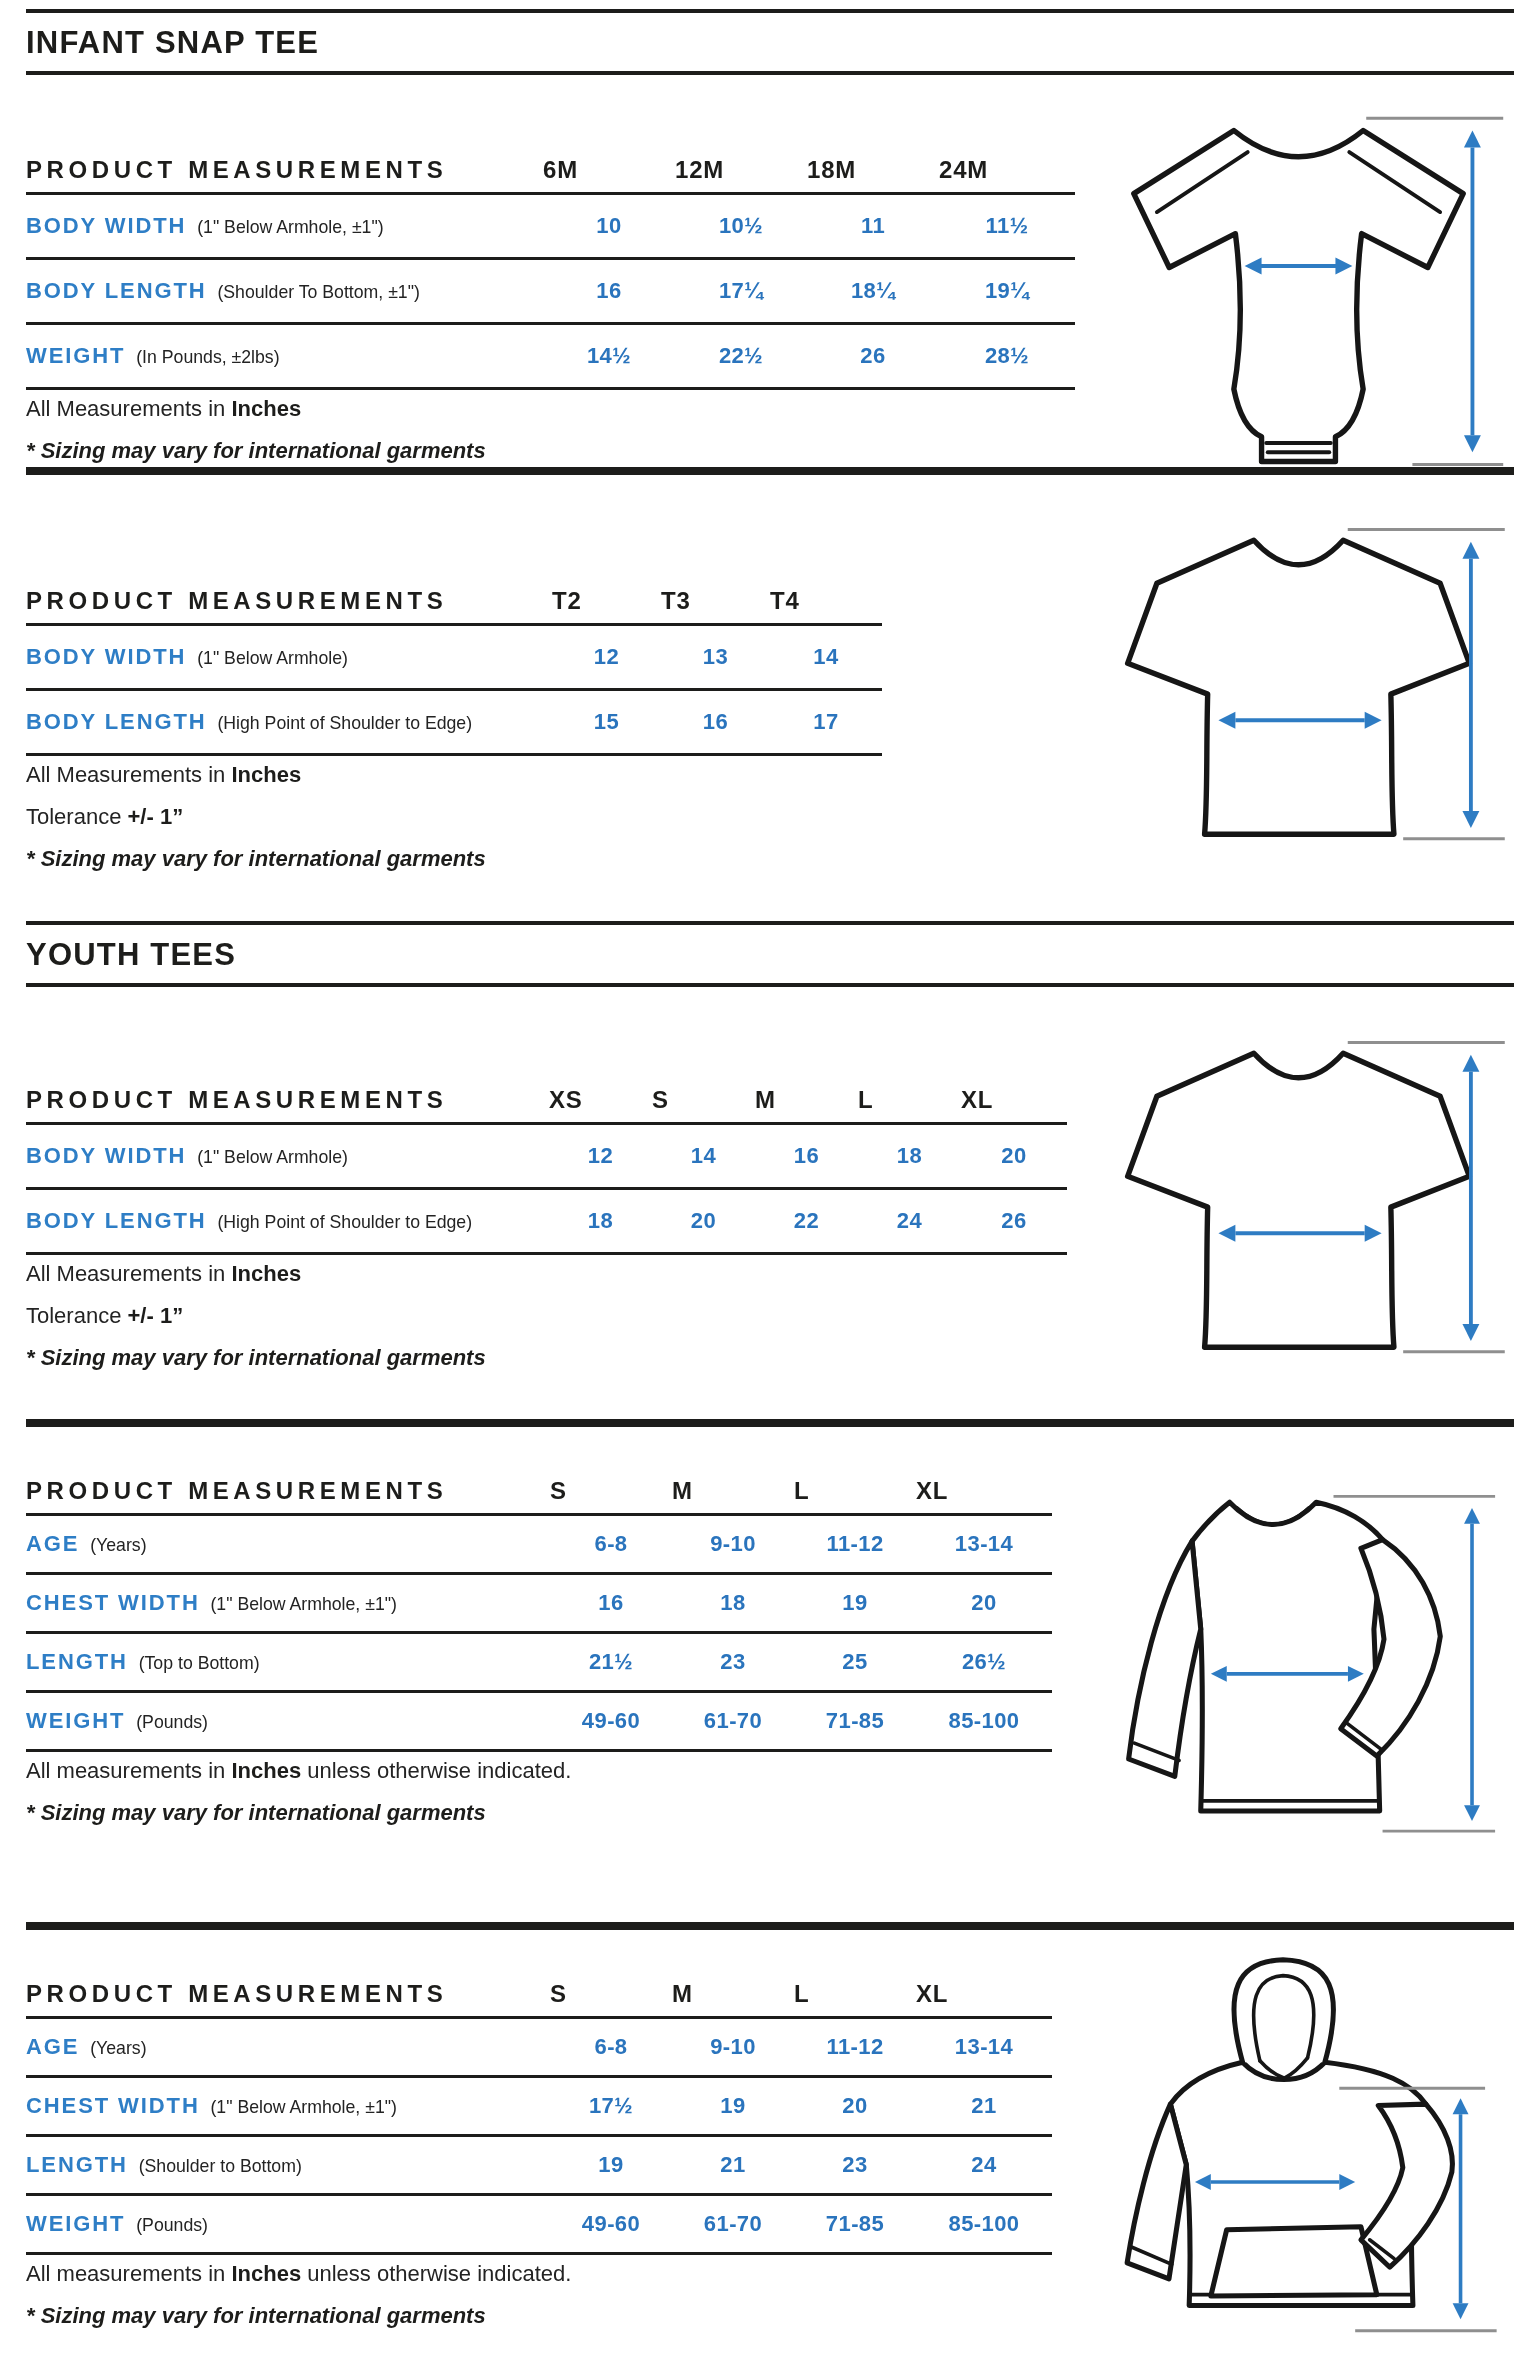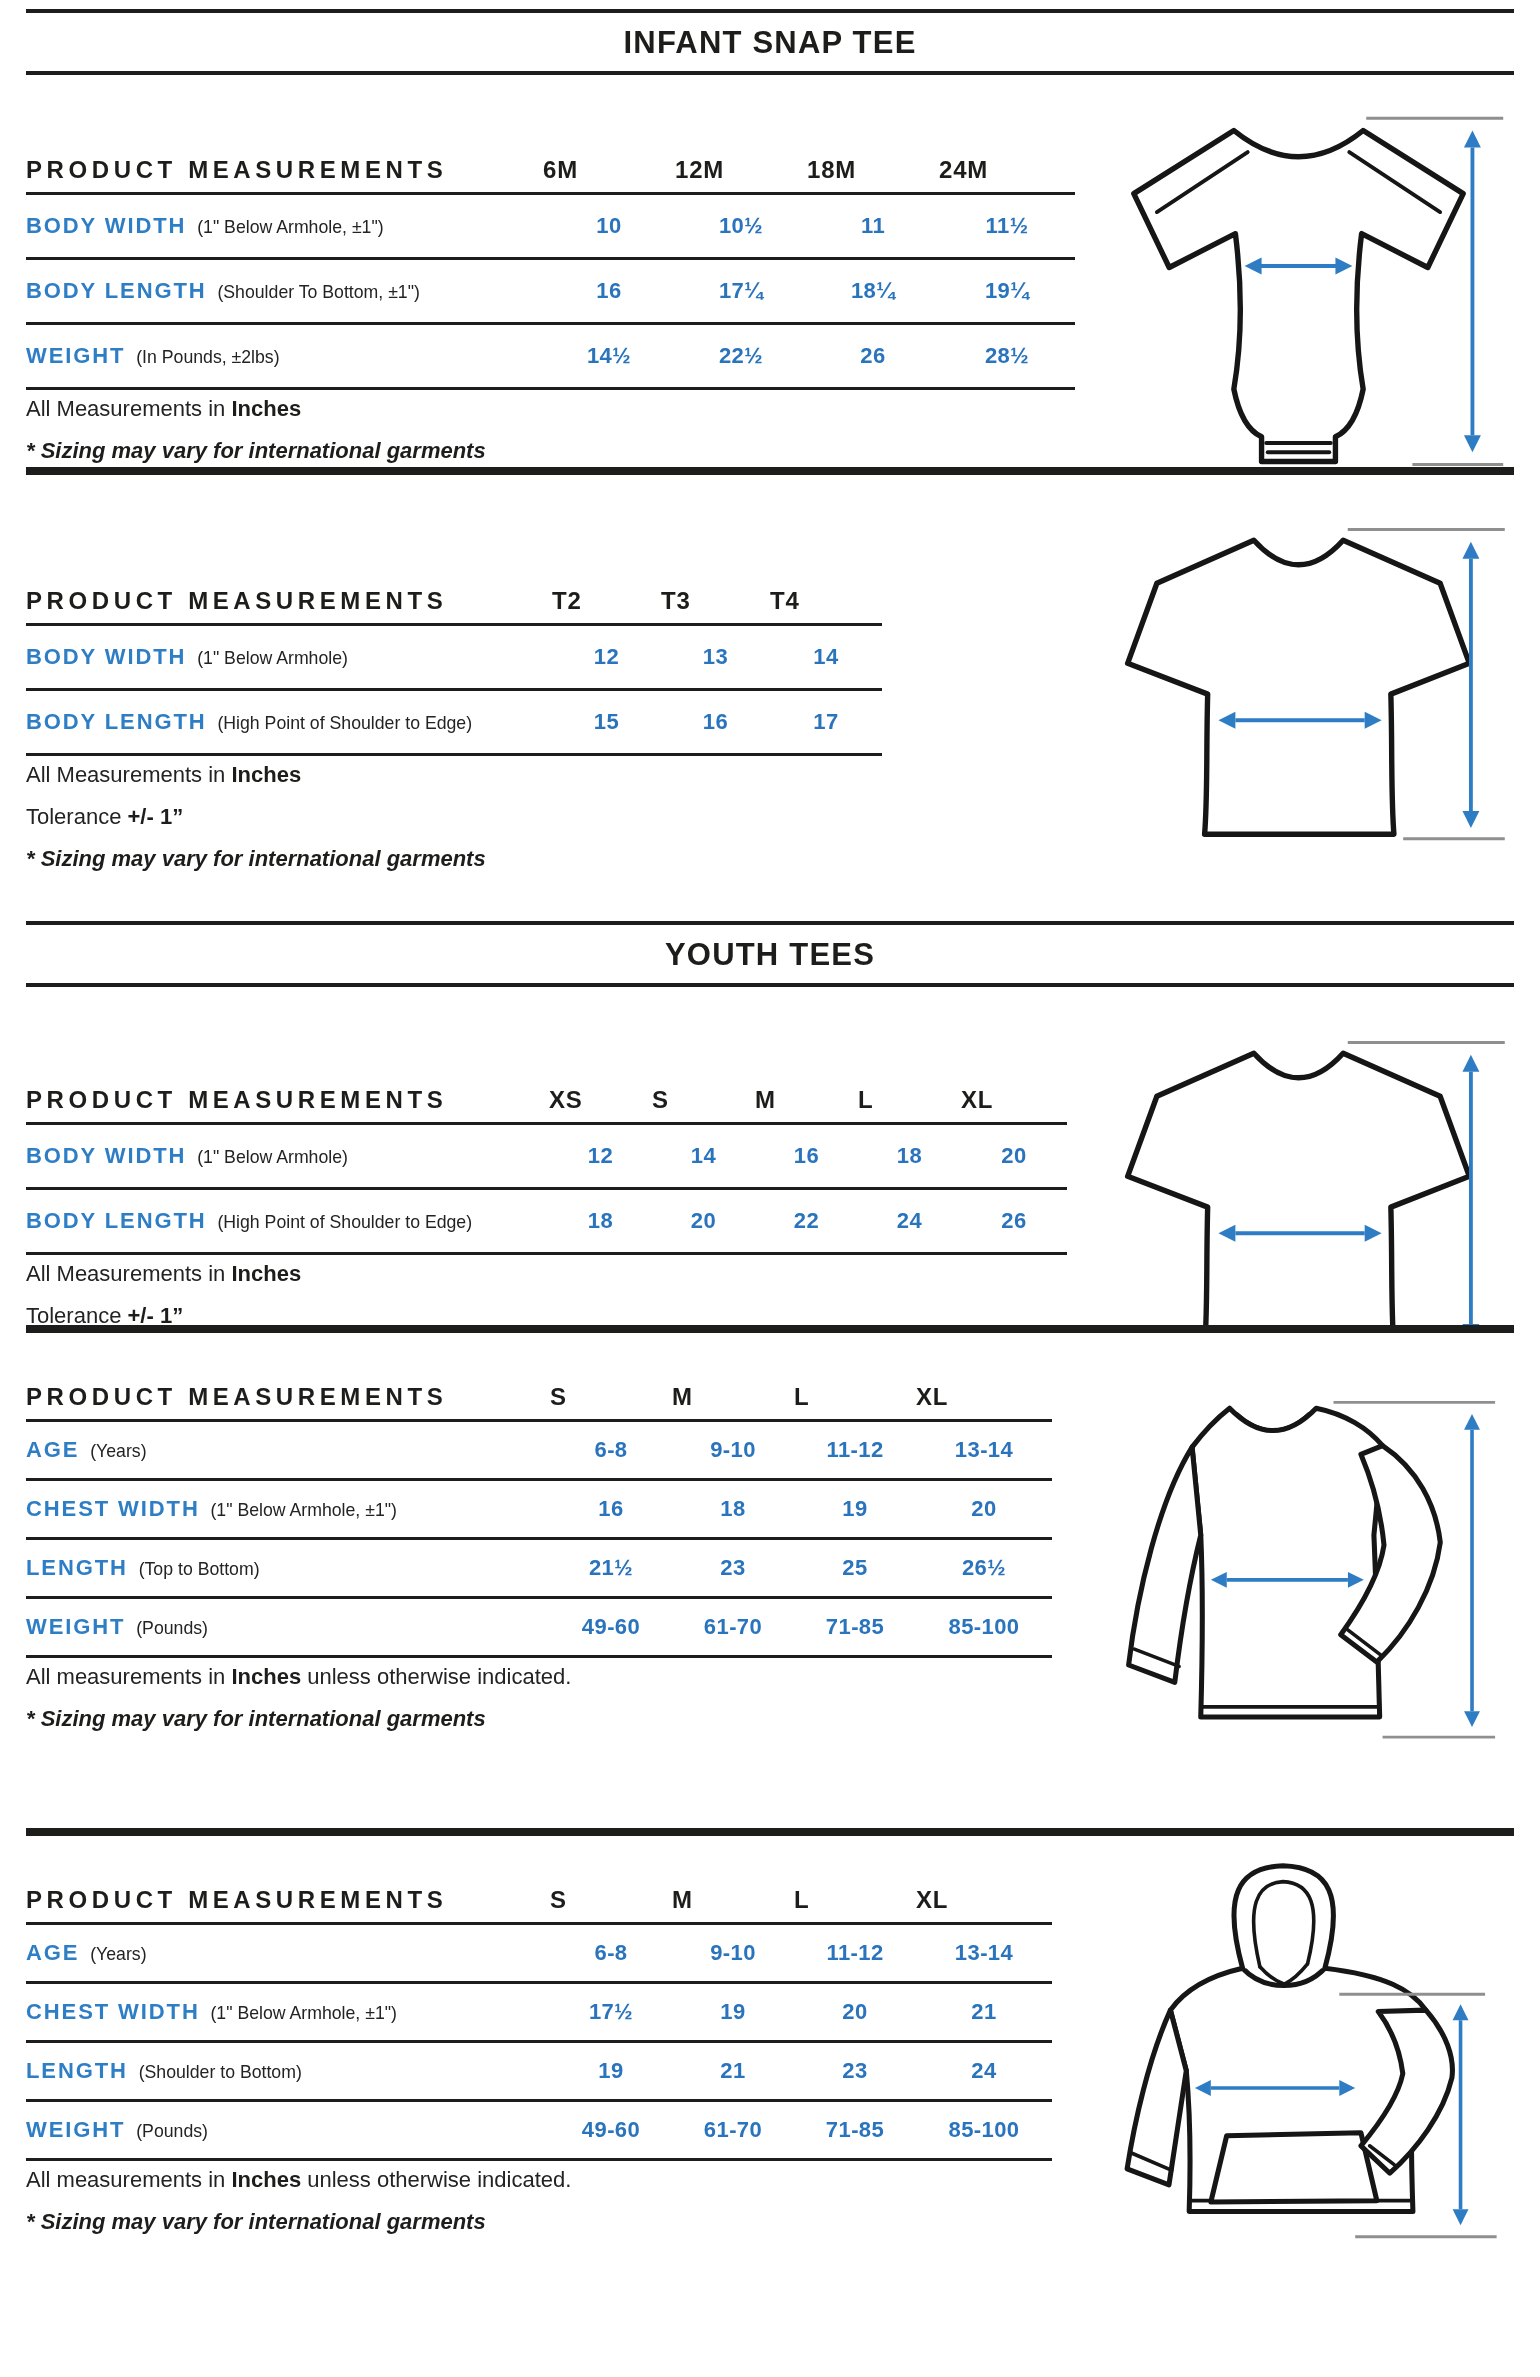--- a/index.html
+++ b/index.html
@@ -8,21 +8,21 @@
     width: 1540px; height: 2377px; overflow: hidden;
     font-family: "Liberation Sans", sans-serif;
     color: #1d1d1b;
   }
   .page { padding: 9.2px 26px 0 26px; }
 
   
   .sec { overflow: hidden; }
   .rule { height: 3.9px; background: #1d1d1b; }
   .section-title {
-    text-align: center; font-weight: 700; font-size: 31px;
+    font-weight: 700; font-size: 31px;
     letter-spacing: 1.2px; padding: 11.6px 0 10px 0; color: #1d1d1b;
     font-stretch: condensed;
   }
   .sec-body { display: flex; align-items: flex-start; }
   .left { flex: none; }
   .figure { margin-left: auto; flex: none; }
 
   
   .trow { display: grid; align-items: center; border-bottom: 3.1px solid #1d1d1b; }
   .trow.thead { min-height: 46px; }
@@ -189,21 +189,21 @@
             <line class="cap" x1="416" y1="444" x2="548" y2="444"></line>
             <line class="arrowline" x1="504" y1="80" x2="504" y2="408"></line>
             <polygon class="arrowhead" points="504,58 493,80 515,80"></polygon>
             <polygon class="arrowhead" points="504,430 493,408 515,408"></polygon>
           </g>
         </svg>
       </figure>
     </div>
   </section>
 
-  <section class="sec s-youth" style="height:404px">
+  <section class="sec s-youth" style="height:498px">
     <div class="rule"></div>
     <h2 class="section-title">YOUTH TEES</h2>
     <div class="rule"></div>
     <div class="sec-body">
       <div class="left">
         <div class="tablewrap">
           <div class="trow thead">
             <div class="th-label">PRODUCT MEASUREMENTS</div>
             <div class="th-col">XS</div>
             <div class="th-col">S</div>

